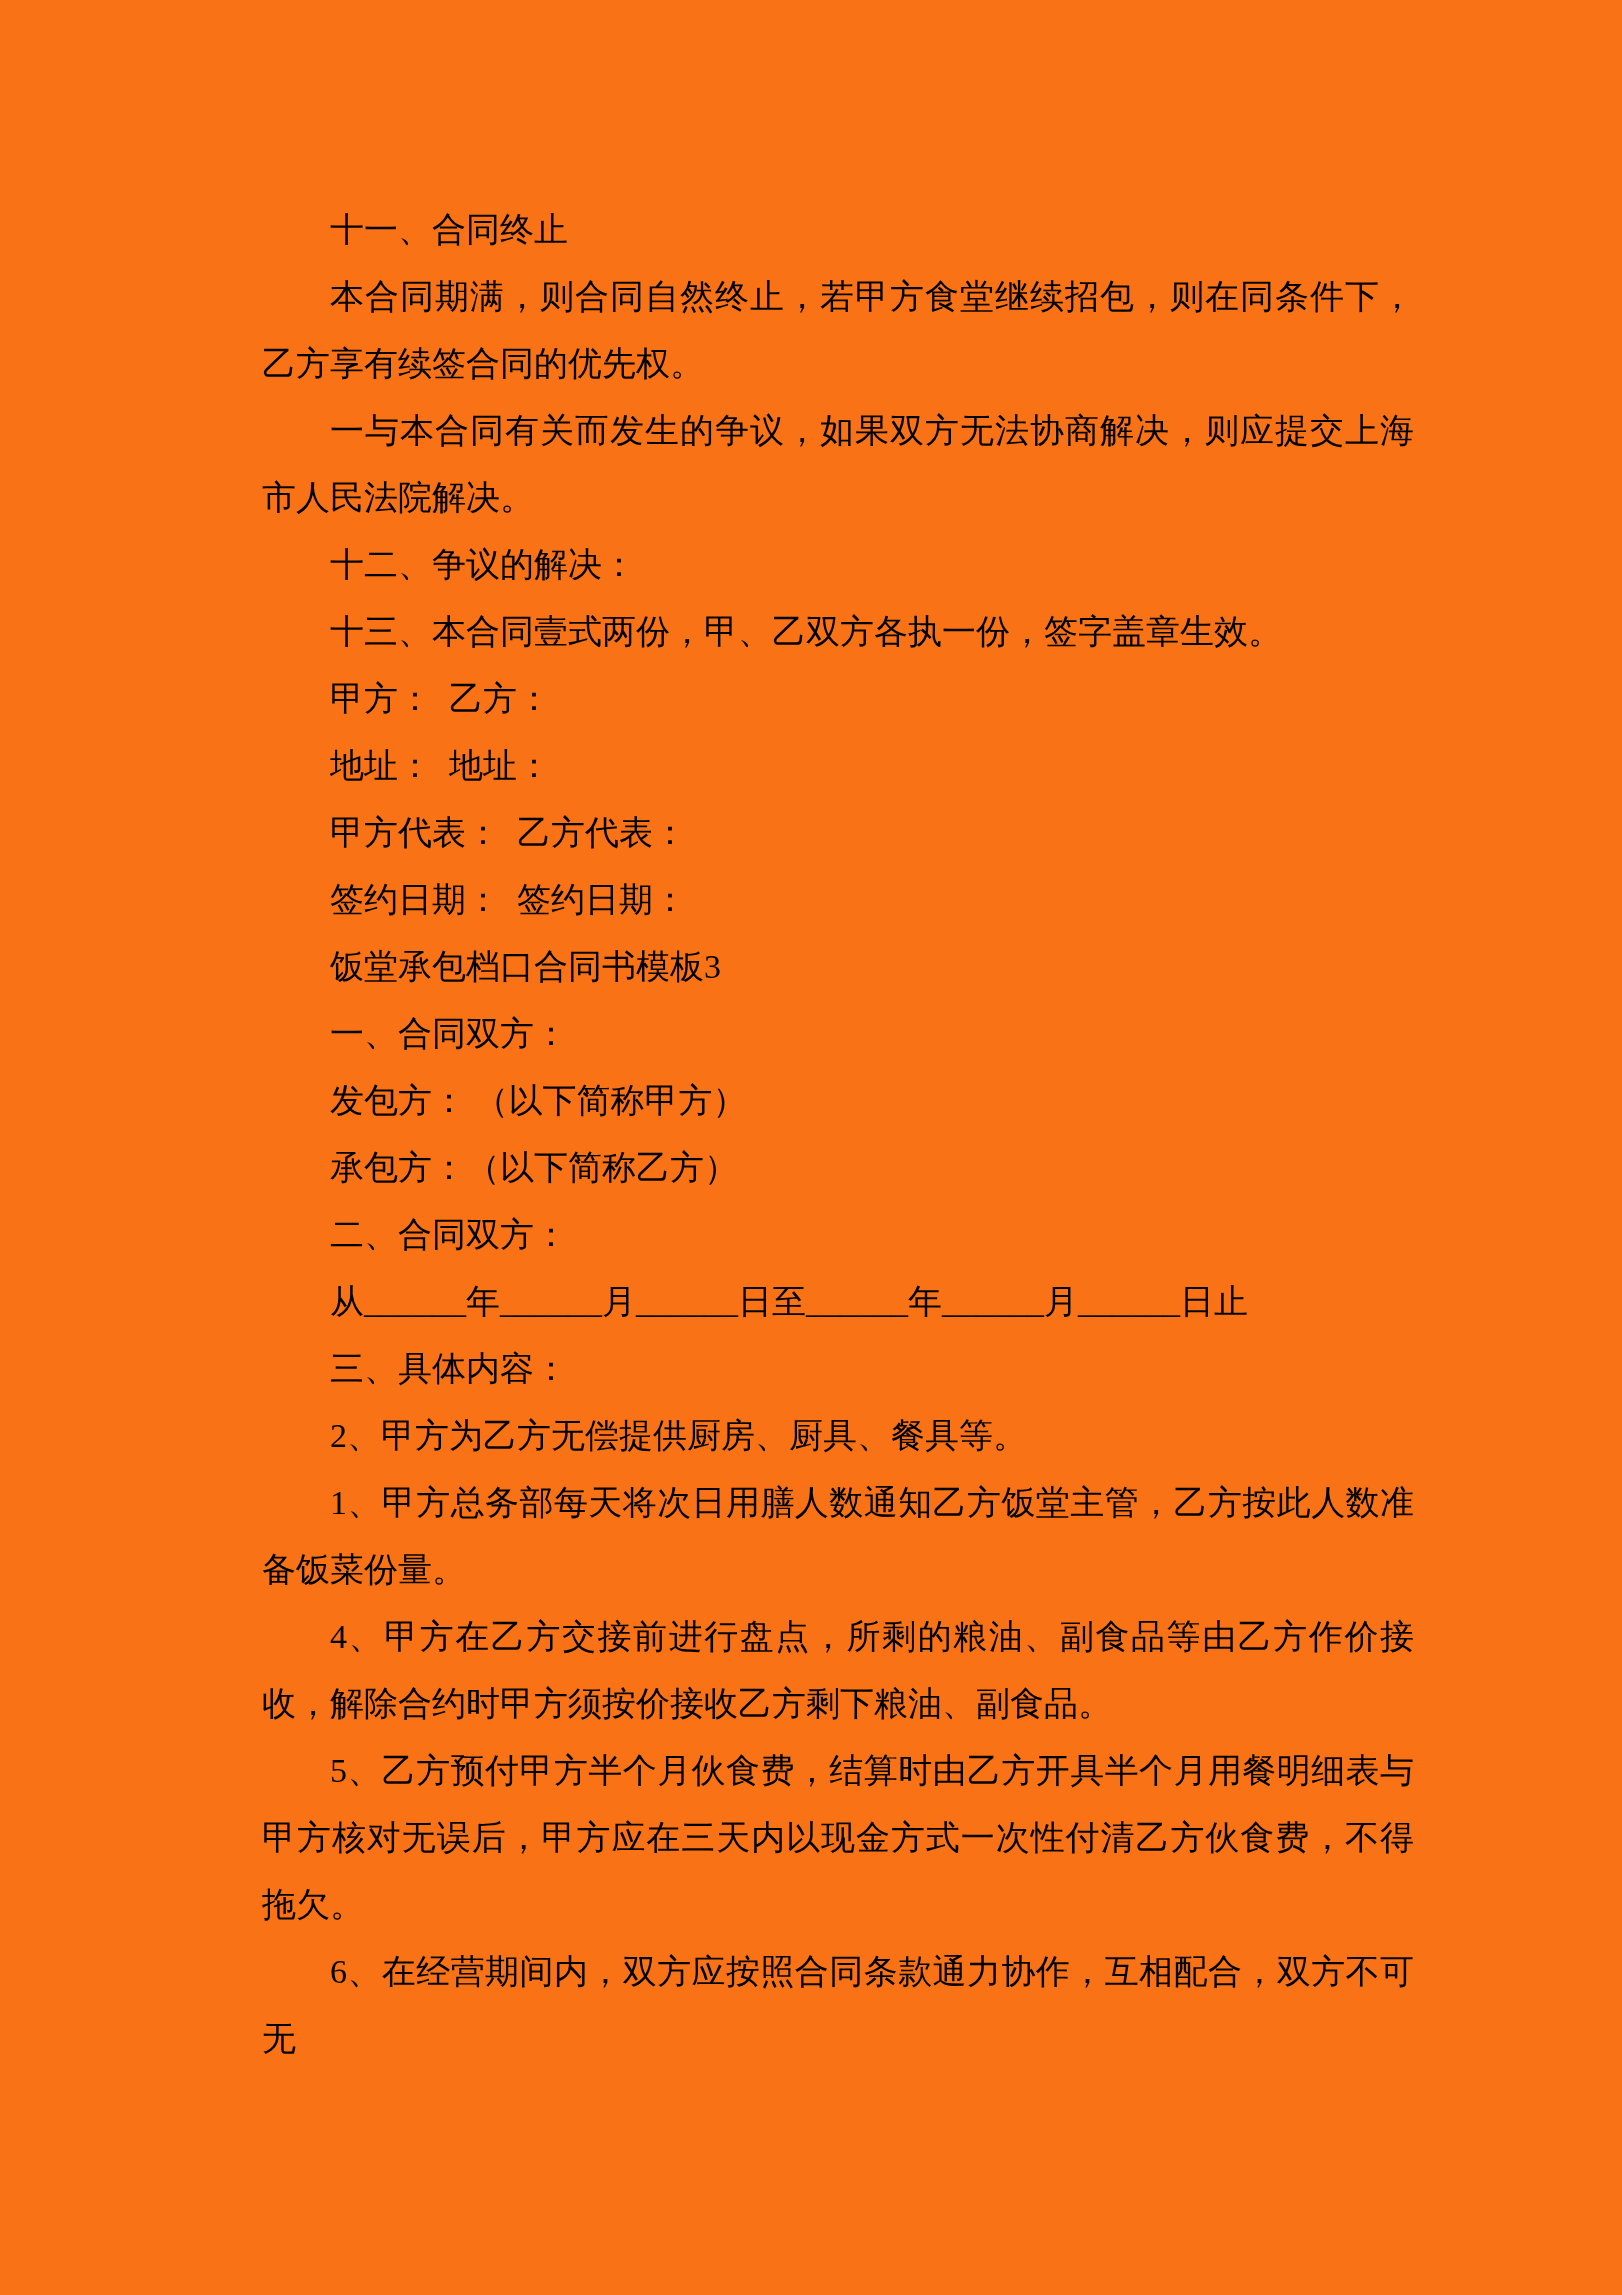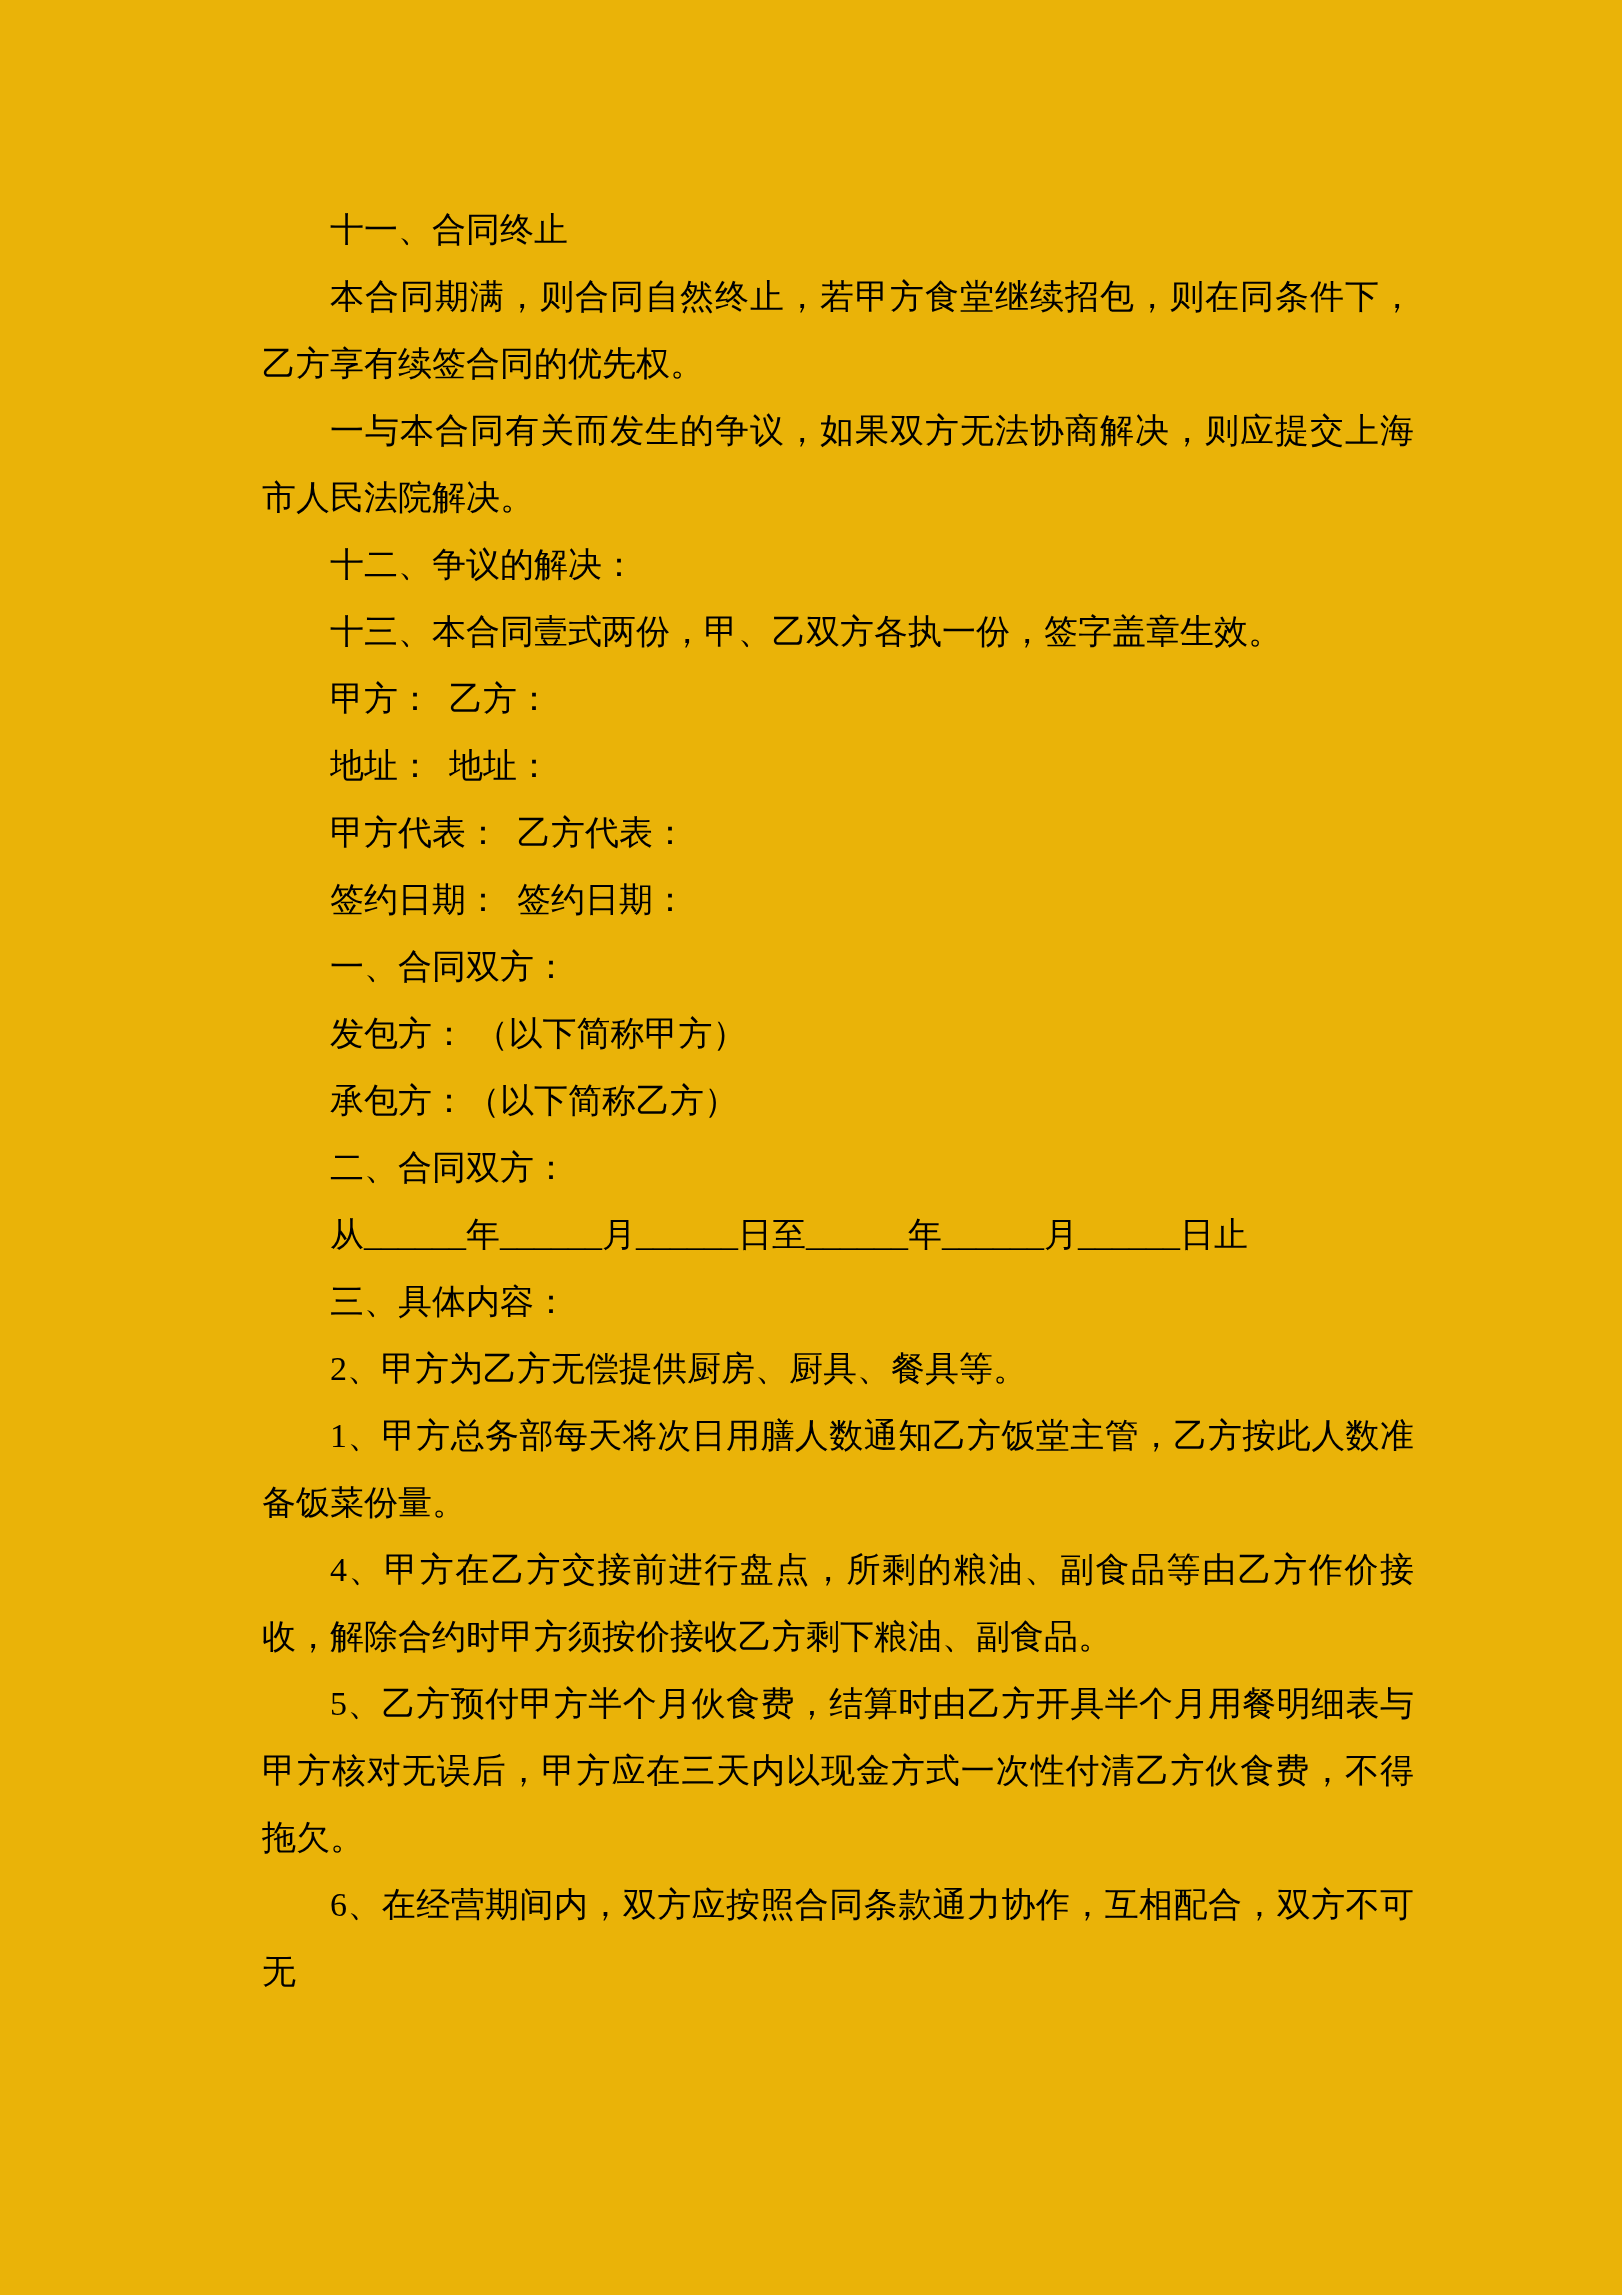--- a/index.html
+++ b/index.html
@@ -10,21 +10,21 @@
   body {
     width: 1623px;
     height: 2295px;
     font-family: "Liberation Serif", "DejaVu Serif", serif;
     color: #000000;
   }
   .page {
     position: relative;
     width: 1623px;
     height: 2295px;
-    background: #eab308;
+    background: #f97316;
     box-sizing: border-box;
     padding: 196px 216px 131px 262px;
     overflow: hidden;
   }
   .doc-body {
     width: 1152px;
   }
   .doc-body p {
     margin: 0;
     padding: 0;
@@ -43,20 +43,21 @@
   <div class="doc-body">
     <p>十一、合同终止</p>
     <p>本合同期满，则合同自然终止，若甲方食堂继续招包，则在同条件下，乙方享有续签合同的优先权。</p>
     <p>一与本合同有关而发生的争议，如果双方无法协商解决，则应提交上海市人民法院解决。</p>
     <p>十二、争议的解决：</p>
     <p>十三、本合同壹式两份，甲、乙双方各执一份，签字盖章生效。</p>
     <p>甲方：  乙方：</p>
     <p>地址：  地址：</p>
     <p>甲方代表：  乙方代表：</p>
     <p>签约日期：  签约日期：</p>
+    <p>饭堂承包档口合同书模板3</p>
     <p>一、合同双方：</p>
     <p>发包方： （以下简称甲方）</p>
     <p>承包方：（以下简称乙方）</p>
     <p>二、合同双方：</p>
     <p>从______年______月______日至______年______月______日止</p>
     <p>三、具体内容：</p>
     <p>2、甲方为乙方无偿提供厨房、厨具、餐具等。</p>
     <p>1、甲方总务部每天将次日用膳人数通知乙方饭堂主管，乙方按此人数准备饭菜份量。</p>
     <p>4、甲方在乙方交接前进行盘点，所剩的粮油、副食品等由乙方作价接收，解除合约时甲方须按价接收乙方剩下粮油、副食品。</p>
     <p>5、乙方预付甲方半个月伙食费，结算时由乙方开具半个月用餐明细表与甲方核对无误后，甲方应在三天内以现金方式一次性付清乙方伙食费，不得拖欠。</p>

